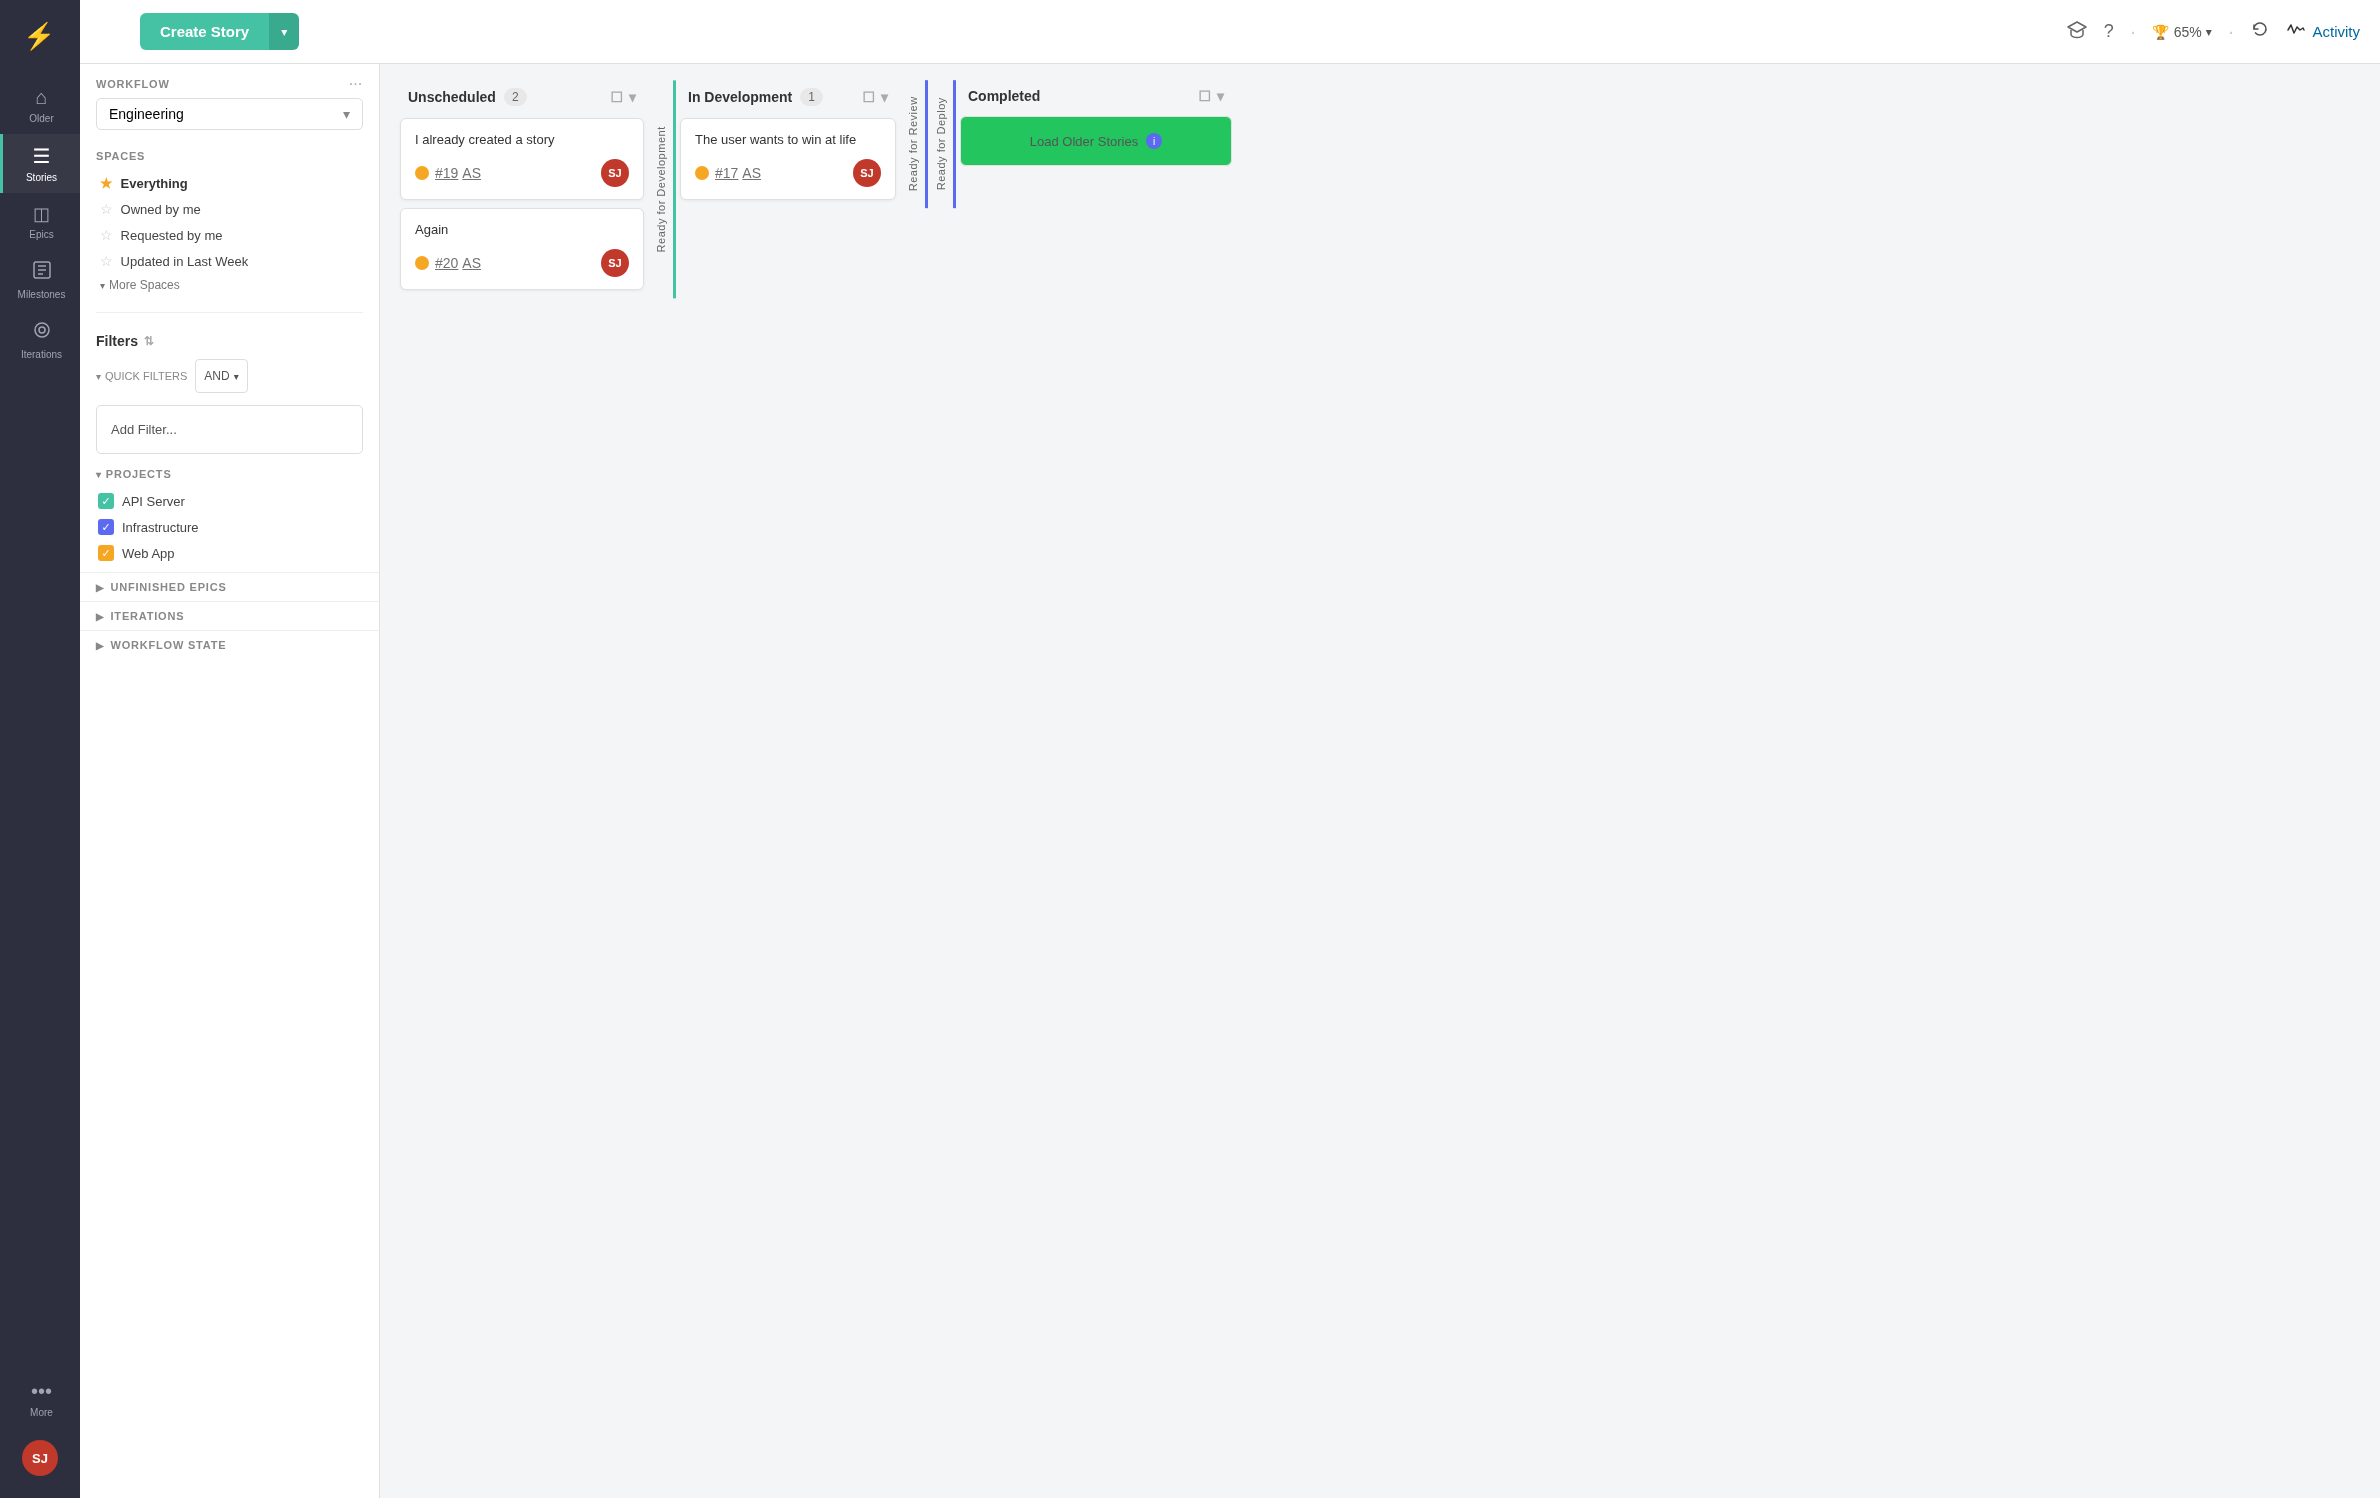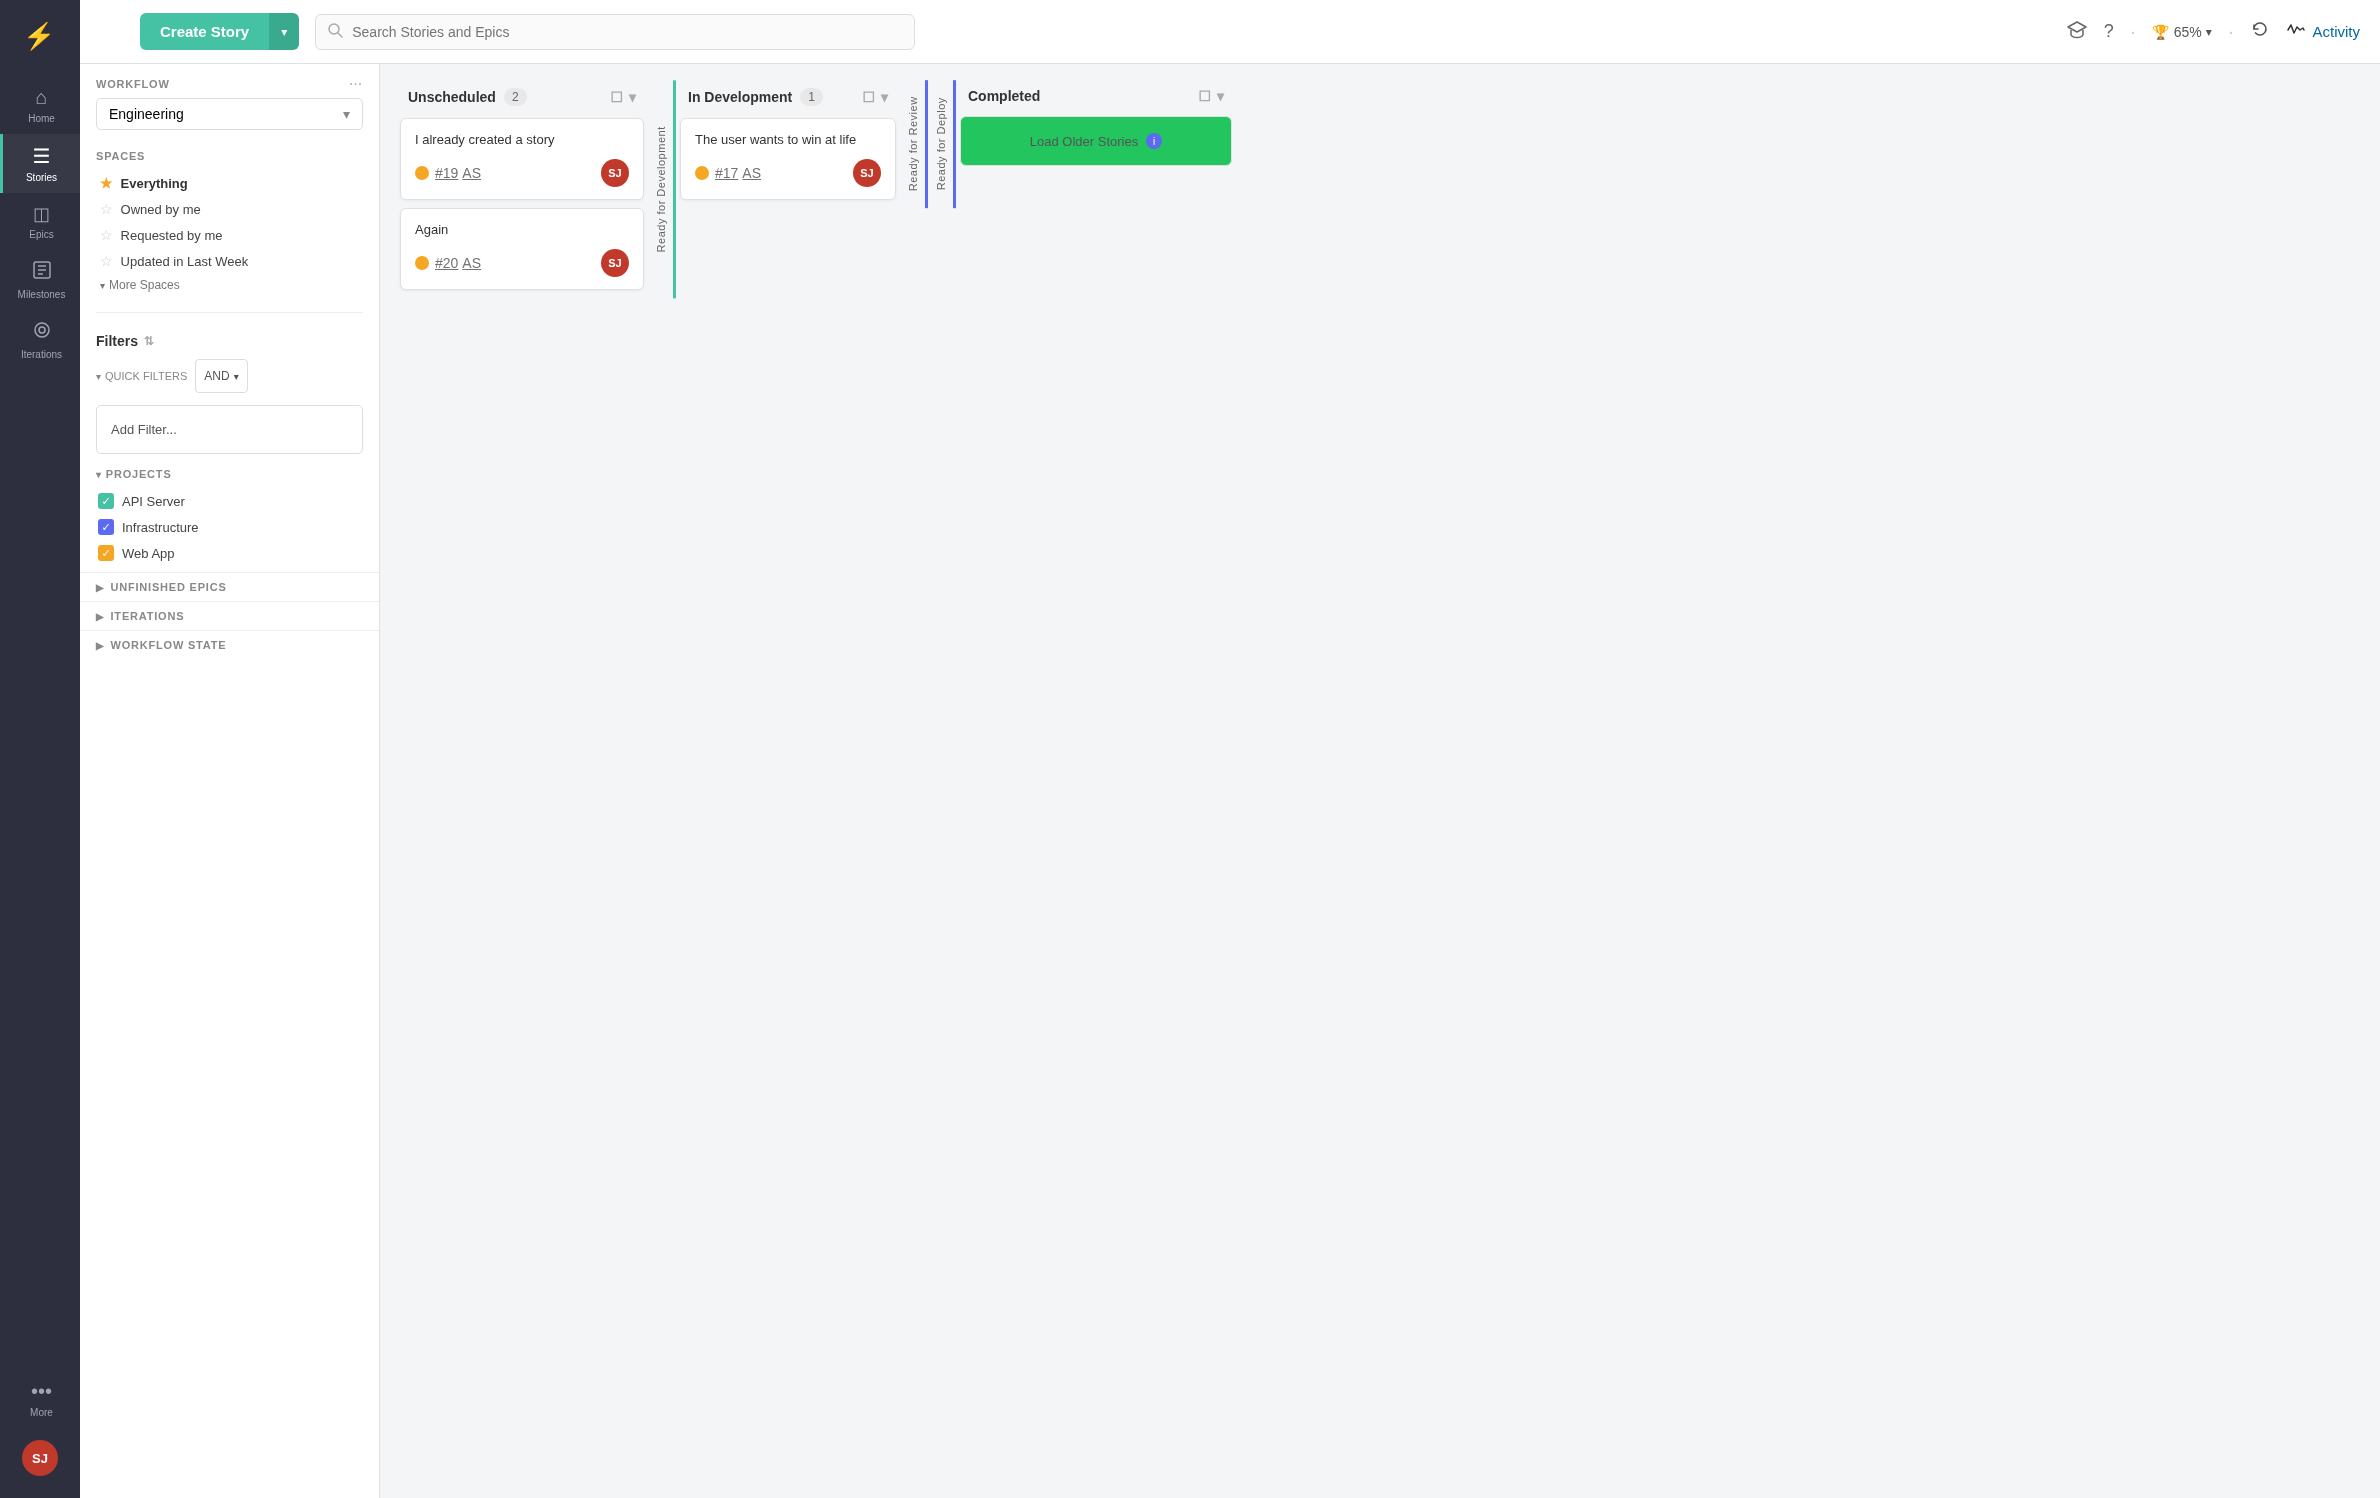--- a/index.html
+++ b/index.html
@@ -492,21 +492,21 @@
 </head>
 <body>
 
 <div class="left-sidebar">
   <div class="logo-area">
     <span class="logo-icon">⚡</span>
   </div>
 
   <div class="nav-item">
     <span class="nav-icon">⌂</span>
-    <span class="nav-label">Home</span>
+    <span class="nav-label">Older</span>
   </div>
   <div class="nav-item active">
     <span class="nav-icon">☰</span>
     <span class="nav-label">Stories</span>
   </div>
   <div class="nav-item">
     <span class="nav-icon" style="font-size:18px;">◫</span>
     <span class="nav-label">Epics</span>
   </div>
   <div class="nav-item">
@@ -542,29 +542,20 @@
 <div class="main-content">
 
   <div class="top-header">
     <div class="create-btn-group">
       <button class="create-btn-main">Create Story</button>
       <button class="create-btn-dropdown">
         <span>▾</span>
       </button>
     </div>
 
-    <div class="search-bar">
-      <span class="search-icon-wrap">
-        <svg width="16" height="16" viewBox="0 0 16 16" fill="none">
-            <circle cx="7" cy="7" r="5" stroke="#aaa" stroke-width="1.5"></circle>
-            <line x1="11" y1="11" x2="15" y2="15" stroke="#aaa" stroke-width="1.5" stroke-linecap="round"></line>
-          </svg>
-      </span>
-      <input type="text" class="search-input" placeholder="Search Stories and Epics" style="">
-    </div>
 
     <div class="header-right">
       <span class="header-icon">
         <svg width="22" height="22" viewBox="0 0 22 22" fill="none">
             <path d="M11 4L2 9l9 5 9-5-9-5z" stroke="#666" stroke-width="1.5" stroke-linejoin="round" fill="none"></path>
             <path d="M5 12v4.5c0 1.5 2.7 3 6 3s6-1.5 6-3V12" stroke="#666" stroke-width="1.5" fill="none"></path>
           </svg>
       </span>
       <span class="header-icon">?</span>
       <span class="dot-separator">·</span>

